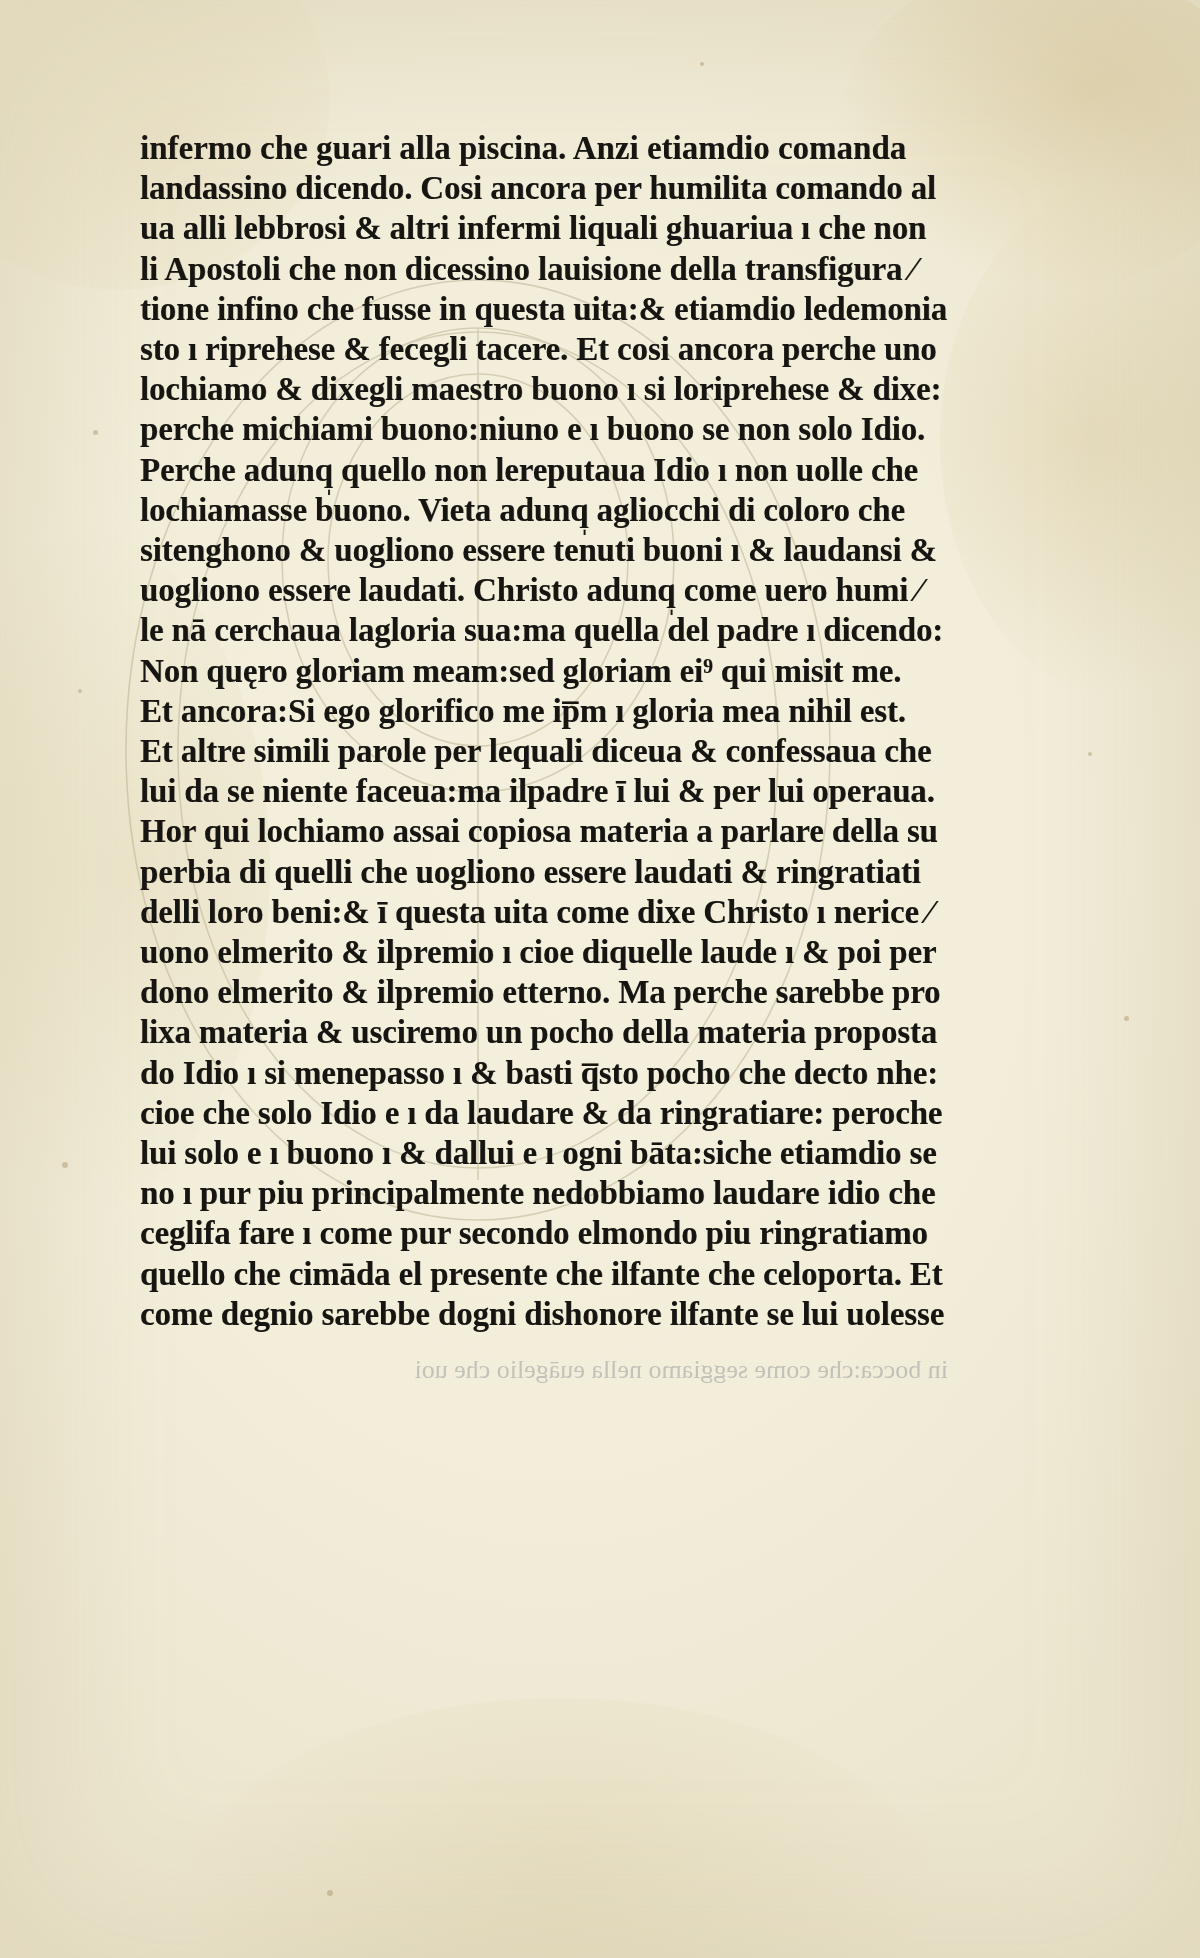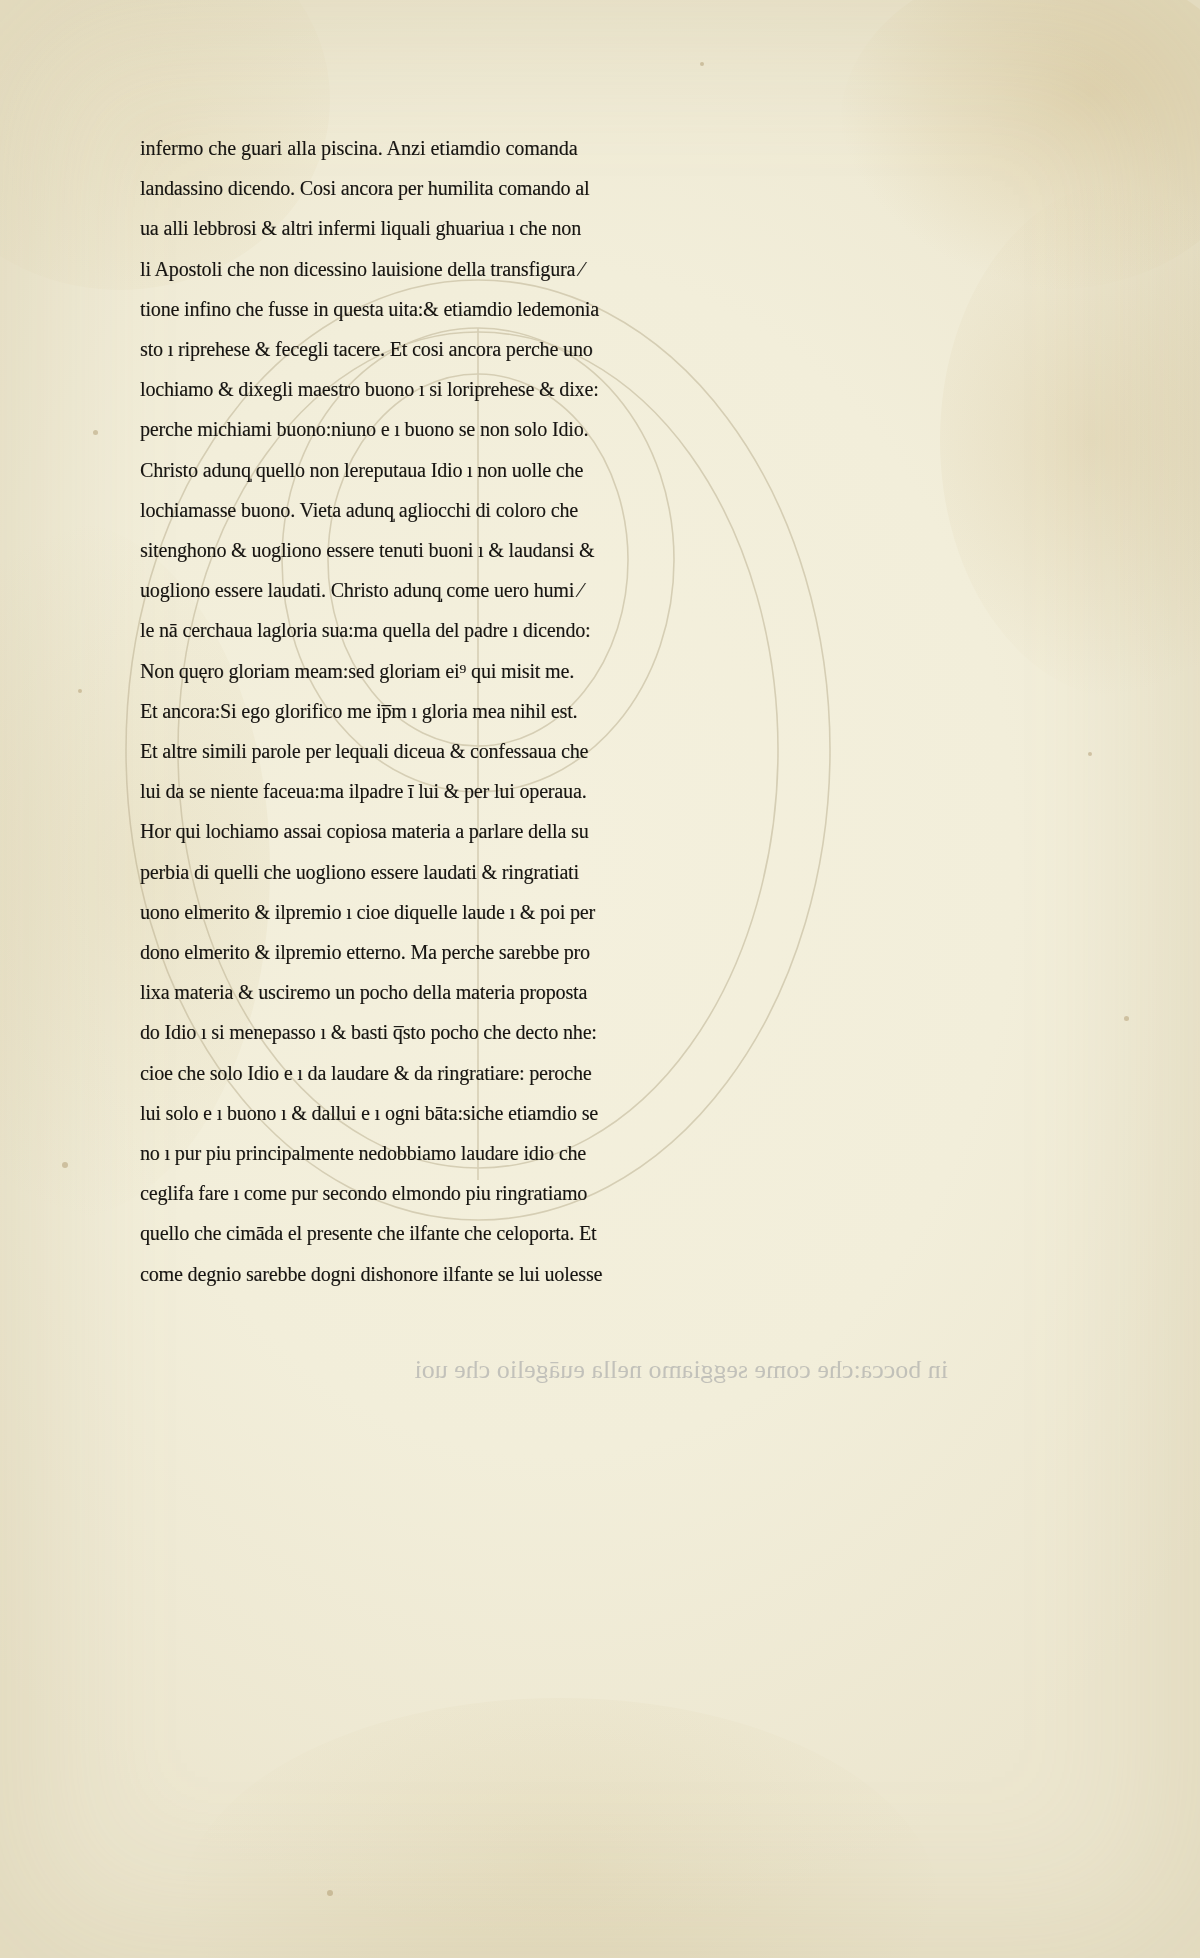--- a/index.html
+++ b/index.html
@@ -71,27 +71,27 @@
 
   
   #text-block {
     position: absolute;
     left: 140px;
     top: 128px;
     width: 860px;
   }
   .line {
     font-family: "Liberation Serif", serif;
-    font-size: 20px;
+    font-size: 33px;
     line-height: 40.2px;
     letter-spacing: -0.15px;
     color: #171512;
     white-space: pre;
     text-shadow: 0.4px 0.3px 0 rgba(30,26,20,0.35);
-    font-weight: 400;
+    font-weight: 700;
   }
   
   .line.l1 { letter-spacing: 0px; }
 
   
   #show-through {
     position: absolute;
     left: 148px;
     top: 1355px;
     width: 800px;
@@ -155,31 +155,32 @@
 
   <div id="text-block">
     <div class="line l1">infermo che guari alla piscina. Anzi etiamdio comanda</div>
     <div class="line">landassino dicendo. Cosi ancora per humilita comando al</div>
     <div class="line">ua alli lebbrosi &amp; altri infermi liquali ghuariua ı che non</div>
     <div class="line">li Apostoli che non dicessino lauisione della transfigura ⁄</div>
     <div class="line">tione infino che fusse in questa uita:&amp; etiamdio ledemonia</div>
     <div class="line">sto ı riprehese &amp; fecegli tacere. Et cosi ancora perche uno</div>
     <div class="line">lochiamo &amp; dixegli maestro buono ı si loriprehese &amp; dixe:</div>
     <div class="line">perche michiami buono:niuno e ı buono se non solo Idio.</div>
-    <div class="line">Christo adunq̩ quello non lereputaua Idio ı non uolle che</div>
+    <div class="line">Perche adunq̩ quello non lereputaua Idio ı non uolle che</div>
     <div class="line">lochiamasse buono. Vieta adunq̩ agliocchi di coloro che</div>
     <div class="line">sitenghono &amp; uogliono essere tenuti buoni ı &amp; laudansi &amp;</div>
     <div class="line">uogliono essere laudati. Christo adunq̩ come uero humi ⁄</div>
     <div class="line">le nā cerchaua lagloria sua:ma quella del padre ı dicendo:</div>
     <div class="line">Non quęro gloriam meam:sed gloriam ei⁹ qui misit me.</div>
     <div class="line">Et ancora:Si ego glorifico me ip̅m ı gloria mea nihil est.</div>
     <div class="line">Et altre simili parole per lequali diceua &amp; confessaua che</div>
     <div class="line">lui da se niente faceua:ma ilpadre ī lui &amp; per lui operaua.</div>
     <div class="line">Hor qui lochiamo assai copiosa materia a parlare della su</div>
     <div class="line">perbia di quelli che uogliono essere laudati &amp; ringratiati</div>
+    <div class="line">delli loro beni:&amp; ī questa uita come dixe Christo ı nerice ⁄</div>
     <div class="line">uono elmerito &amp; ilpremio ı cioe diquelle laude ı &amp; poi per</div>
     <div class="line">dono elmerito &amp; ilpremio etterno. Ma perche sarebbe pro</div>
     <div class="line">lixa materia &amp; usciremo un pocho della materia proposta</div>
     <div class="line">do Idio ı si menepasso ı &amp; basti q̅sto pocho che decto nhe:</div>
     <div class="line">cioe che solo Idio e ı da laudare &amp; da ringratiare: peroche</div>
     <div class="line">lui solo e ı buono ı &amp; dallui e ı ogni bāta:siche etiamdio se</div>
     <div class="line">no ı pur piu principalmente nedobbiamo laudare idio che</div>
     <div class="line">ceglifa fare ı come pur secondo elmondo piu ringratiamo</div>
     <div class="line">quello che cimāda el presente che ilfante che celoporta. Et</div>
     <div class="line">come degnio sarebbe dogni dishonore ilfante se lui uolesse</div>

